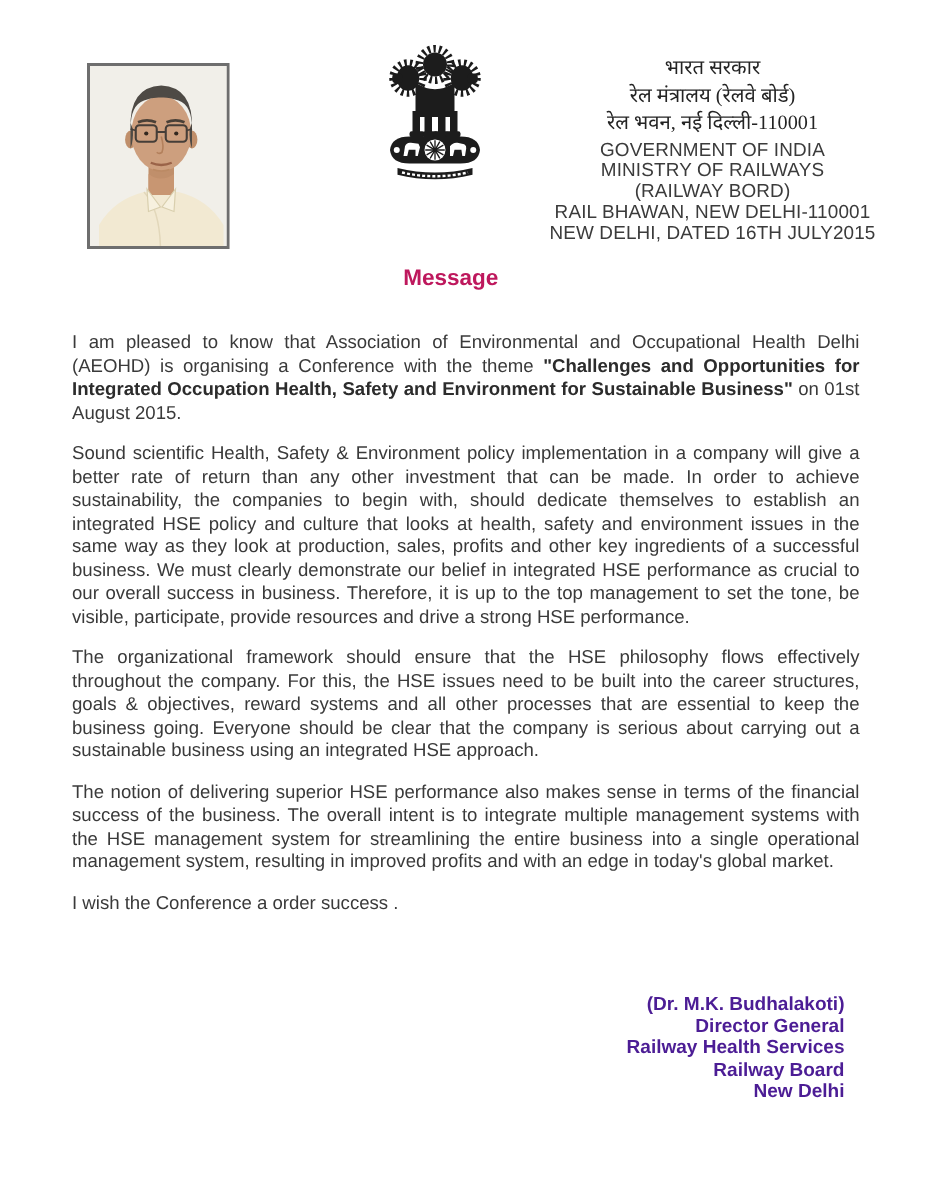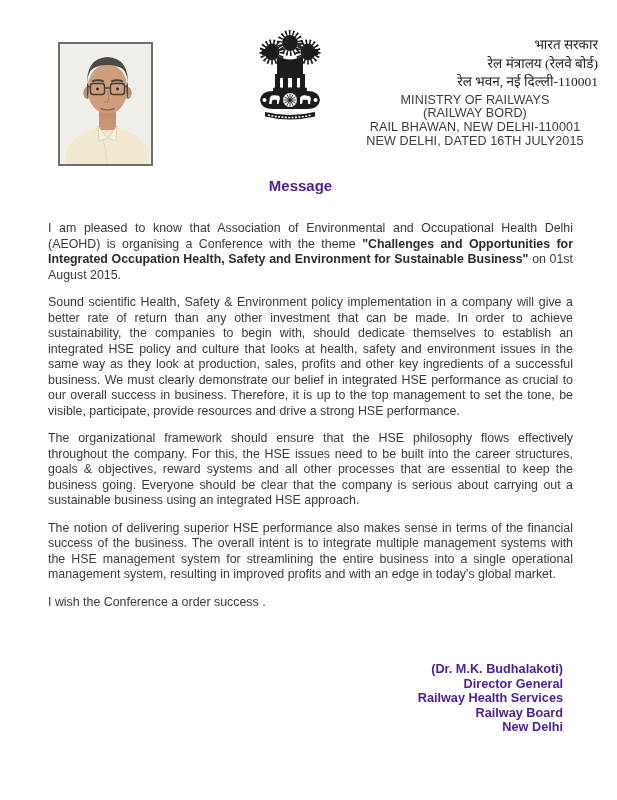--- a/index.html
+++ b/index.html
@@ -38,30 +38,30 @@
     font-size: 13.5px;
     line-height: 18.5px;
     color: #242424;
   }
   .eng-line {
     font-size: 12.6px;
     line-height: 13.9px;
     color: #3b3b3b;
     letter-spacing: 0.1px;
   }
-  .hindi-block { margin-bottom: 2px; text-align: right; }
+  .hindi-block { margin-bottom: 2px; }
   
   .msg-title {
     position: absolute;
     left: 38px; top: 177px;
     width: 525px;
     text-align: center;
     font-size: 15px;
     font-weight: bold;
-    color: #4c1d95;
+    color: #be185d;
   }
   
   .body-text {
     position: absolute;
     left: 48px; top: 221px;
     width: 525px;
     font-size: 12.4px;
     line-height: 15.5px;
     color: #3a3a3a;
   }
@@ -158,20 +158,21 @@
     </svg>
   </div>
 
   <div class="header-text">
     <div class="hindi-block">
       <div class="hindi-line">भारत सरकार</div>
       <div class="hindi-line">रेल मंत्रालय (रेलवे बोर्ड)</div>
       <div class="hindi-line">रेल भवन, नई दिल्ली-110001</div>
     </div>
     <div>
+      <div class="eng-line">GOVERNMENT OF INDIA</div>
       <div class="eng-line">MINISTRY OF RAILWAYS</div>
       <div class="eng-line">(RAILWAY BORD)</div>
       <div class="eng-line">RAIL BHAWAN, NEW DELHI-110001</div>
       <div class="eng-line">NEW DELHI, DATED 16TH JULY2015</div>
     </div>
   </div>
 
   <div class="msg-title">Message</div>
 
   <div class="body-text">

